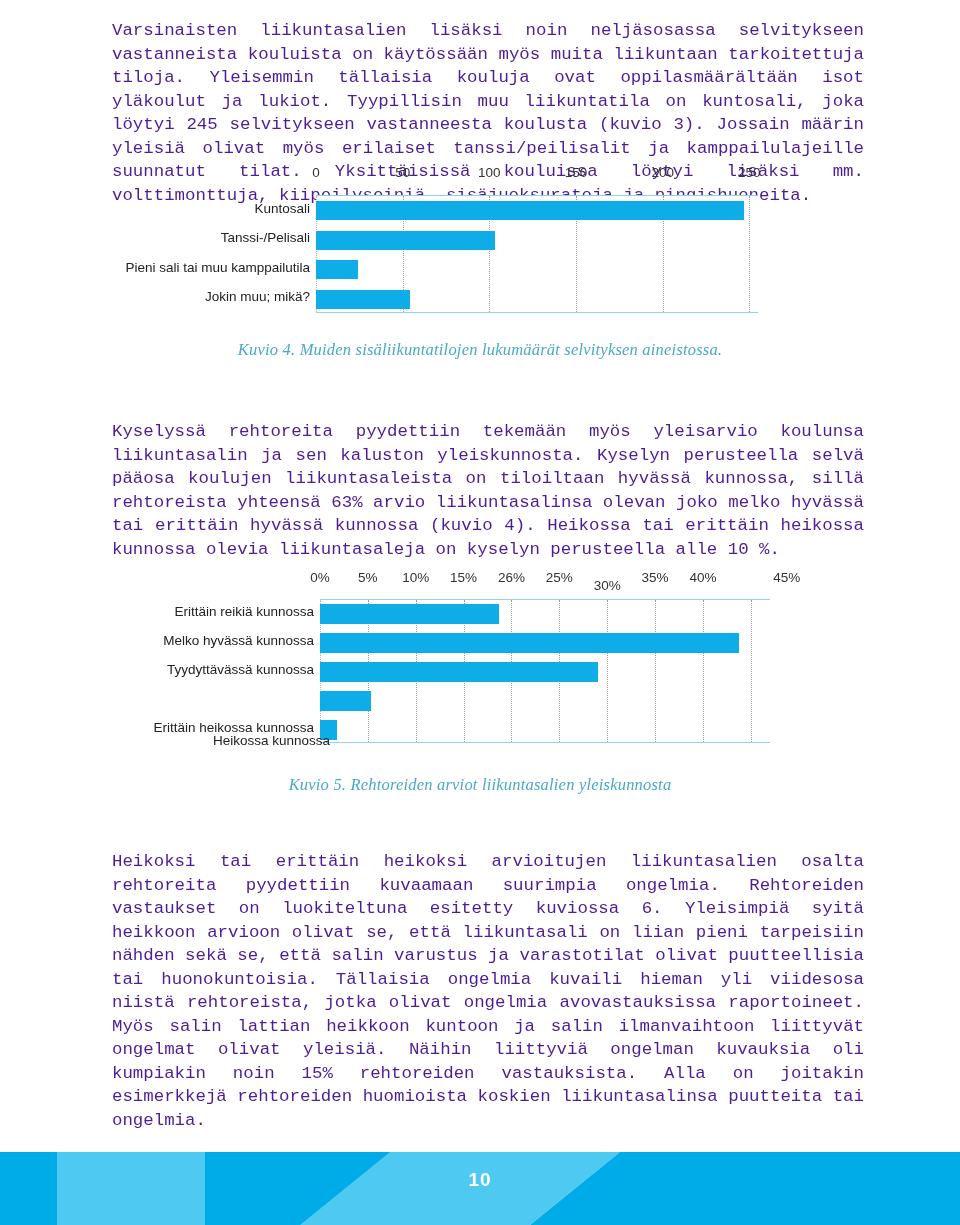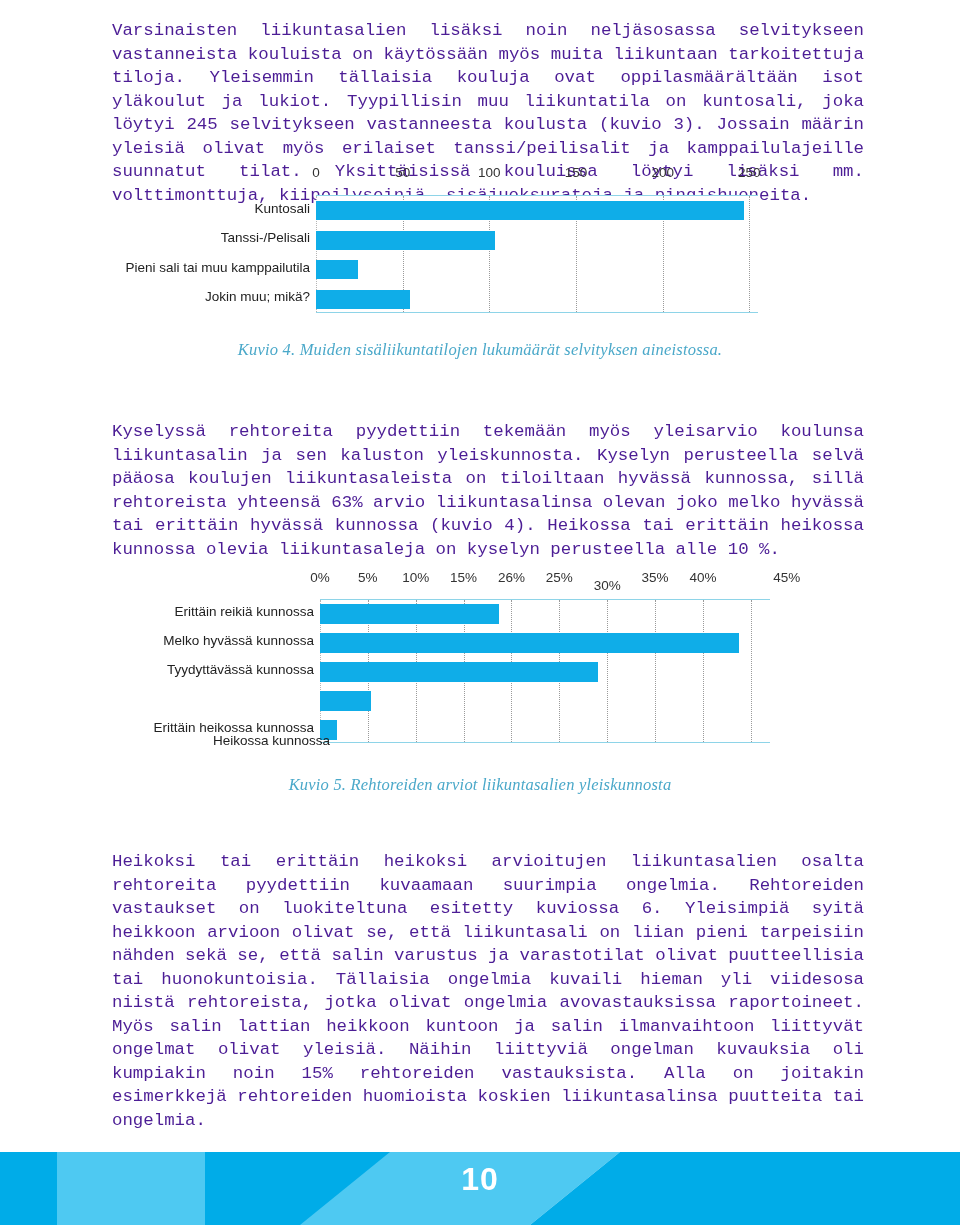--- a/index.html
+++ b/index.html
@@ -118,21 +118,21 @@
     width:960px;height:73px;
     overflow:hidden;
   }
   .f-shape{position:absolute;top:0;height:73px;}
   .page-number{
     position:absolute;
     left:0;top:0;
     width:960px;height:55px;
     display:flex;align-items:center;justify-content:center;
     font-family:"Liberation Sans", sans-serif;
-    font-size:32px;
+    font-size:19px;
     font-weight:bold;
     color:#ffffff;
     letter-spacing:1px;
   }
 </style>
 </head>
 <body>
 
 <div class="page">
 

